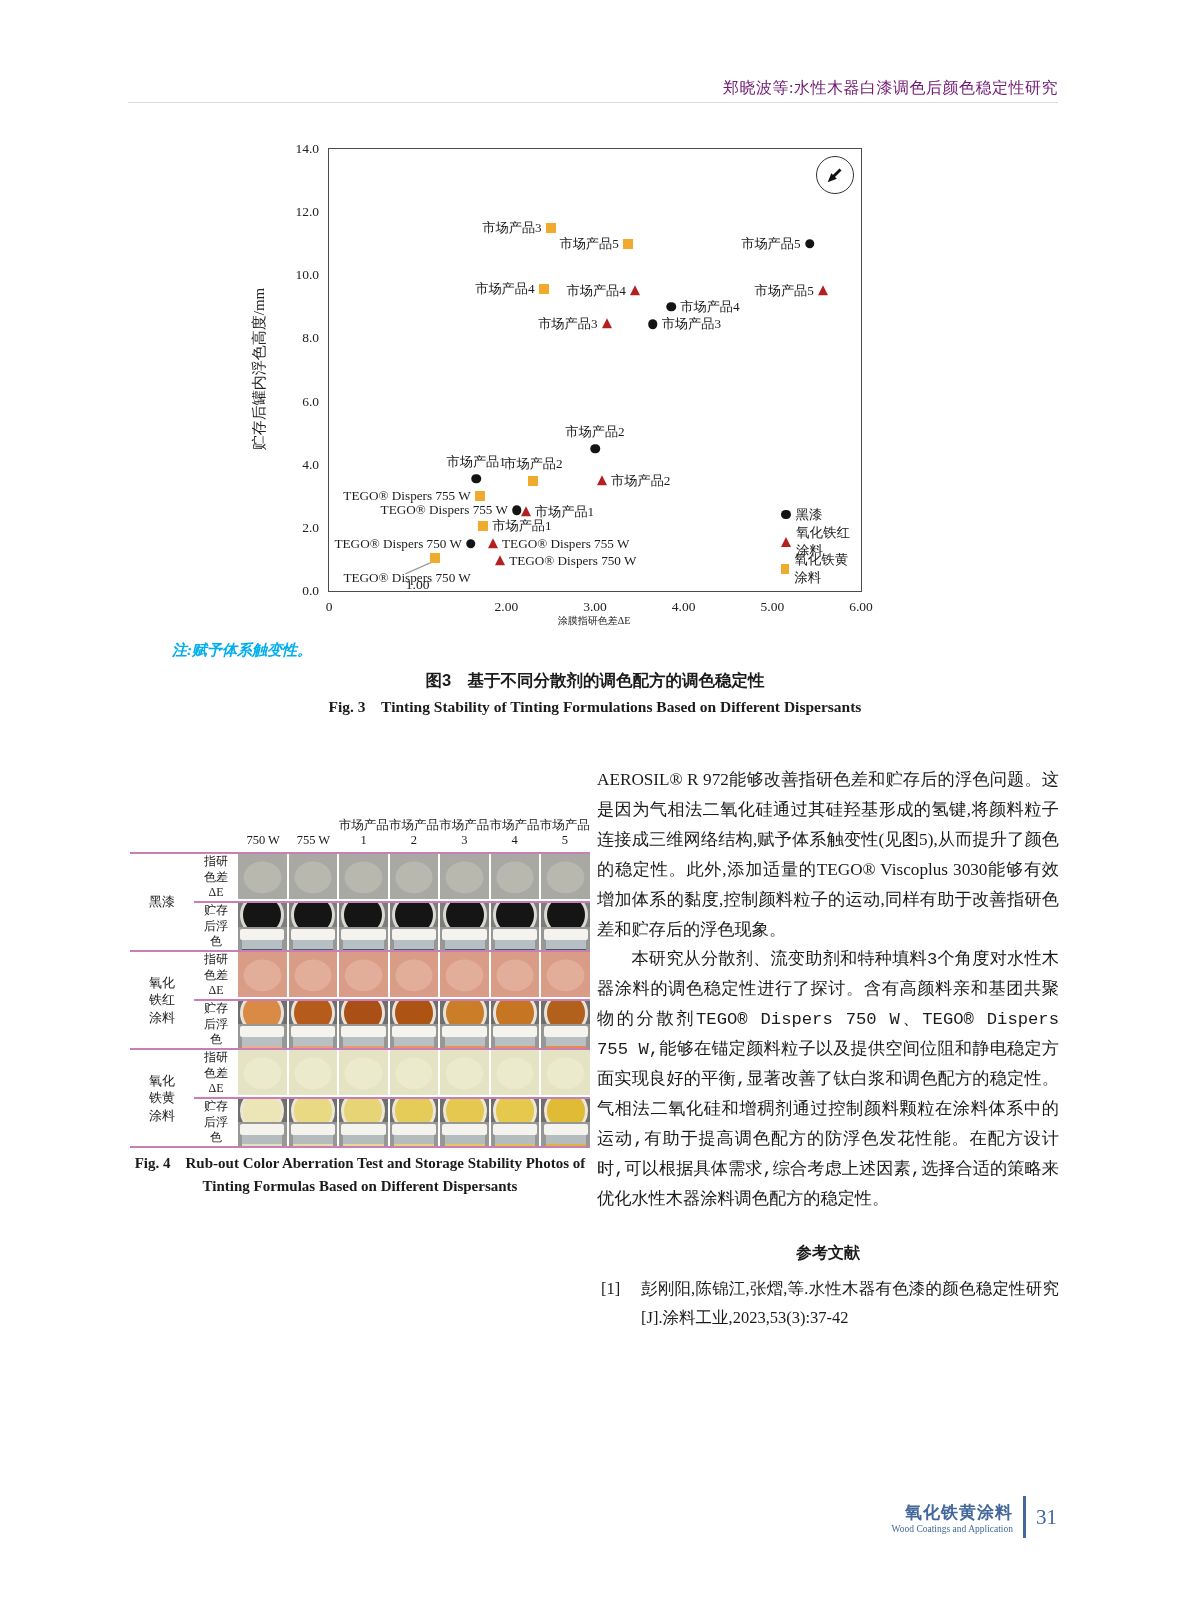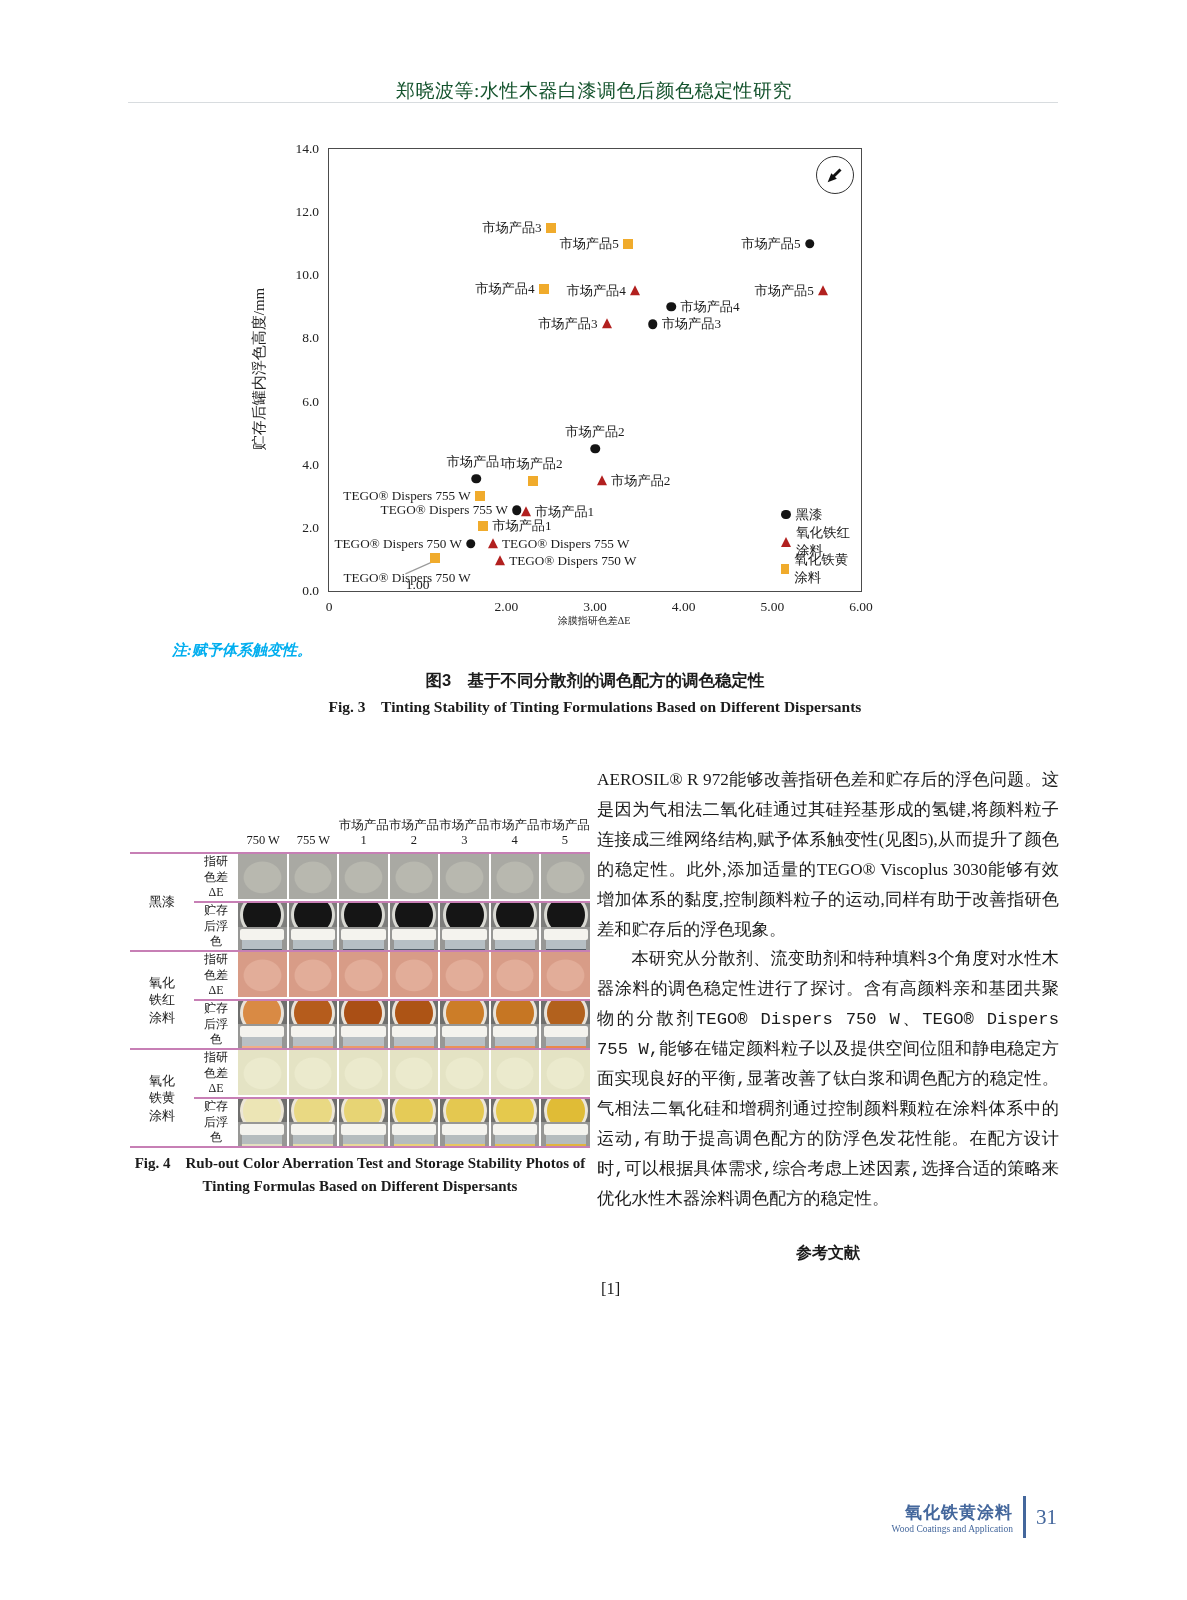--- a/index.html
+++ b/index.html
@@ -1,21 +1,21 @@
 <!DOCTYPE html>
 <html><head>
 <meta charset="utf-8">
 <style>
   html,body{margin:0;padding:0;background:#e8e8e8;}
   #page{position:relative;width:1187px;height:1600px;background:#ffffff;margin:0 auto;overflow:hidden;
         font-family:"Liberation Serif","DejaVu Serif",serif;color:#1b1b1b;}
   .abs{position:absolute;}
 
   
-  #running-title{top:78px;left:130px;width:928px;text-align:center;font-size:19px;color:#14532d;letter-spacing:.5px;}
+  #running-title{top:78px;left:130px;width:928px;text-align:right;font-size:16px;color:#701a75;letter-spacing:.5px;}
   #header-rule{top:102px;left:128px;width:930px;height:1px;background:#d8dcdf;}
 
   
   #plot{left:328px;top:148px;width:532px;height:442px;border:1.5px solid #4c4c4c;overflow:visible;}
   .ytick{position:absolute;left:-56px;width:46px;text-align:right;font-size:13.5px;color:#222;}
   .xtick{position:absolute;width:52px;text-align:center;font-size:13.5px;color:#222;}
   #ylabel-wrap{left:248px;top:148px;width:22px;height:442px;}
   #ylabel-wrap span{position:absolute;left:50%;top:50%;transform:translate(-50%,-50%) rotate(-90deg);
         white-space:nowrap;font-size:15px;color:#222;}
   #xlabel{left:328px;top:614px;width:532px;text-align:center;font-size:10px;color:#222;}
@@ -488,20 +488,21 @@
       </div>
     <div id="fig4-cap-en">Fig. 4　Rub-out Color Aberration Test and Storage Stability Photos of Tinting Formulas Based on Different Dispersants</div>
   </div>
 
   <div class="abs" id="right-col">
     <p id="p1">AEROSIL® R 972能够改善指研色差和贮存后的浮色问题。这是因为气相法二氧化硅通过其硅羟基形成的氢键,将颜料粒子连接成三维网络结构,赋予体系触变性(见图5),从而提升了颜色的稳定性。此外,添加适量的TEGO® Viscoplus 3030能够有效增加体系的黏度,控制颜料粒子的运动,同样有助于改善指研色差和贮存后的浮色现象。</p>
     <p id="p2">本研究从分散剂、流变助剂和特种填料3个角度对水性木器涂料的调色稳定性进行了探讨。含有高颜料亲和基团共聚物的分散剂TEGO® Dispers 750 W、TEGO® Dispers 755 W,能够在锚定颜料粒子以及提供空间位阻和静电稳定方面实现良好的平衡,显著改善了钛白浆和调色配方的稳定性。气相法二氧化硅和增稠剂通过控制颜料颗粒在涂料体系中的运动,有助于提高调色配方的防浮色发花性能。在配方设计时,可以根据具体需求,综合考虑上述因素,选择合适的策略来优化水性木器涂料调色配方的稳定性。</p>
     <div id="ref-heading">参考文献</div>
     <div class="ref-item">
       <span class="ref-no">[1]</span>
+      <span>彭刚阳,陈锦江,张熠,等.水性木器有色漆的颜色稳定性研究[J].涂料工业,2023,53(3):37-42</span>
     </div>
   </div>
 
   <div class="abs" id="footer">
     <div id="footer-names">
       <div id="journal-cn">氧化铁黄涂料</div>
       <div id="journal-en">Wood Coatings and Application</div>
     </div>
     <div id="footer-bar"></div>
     <div id="page-num">31</div>

